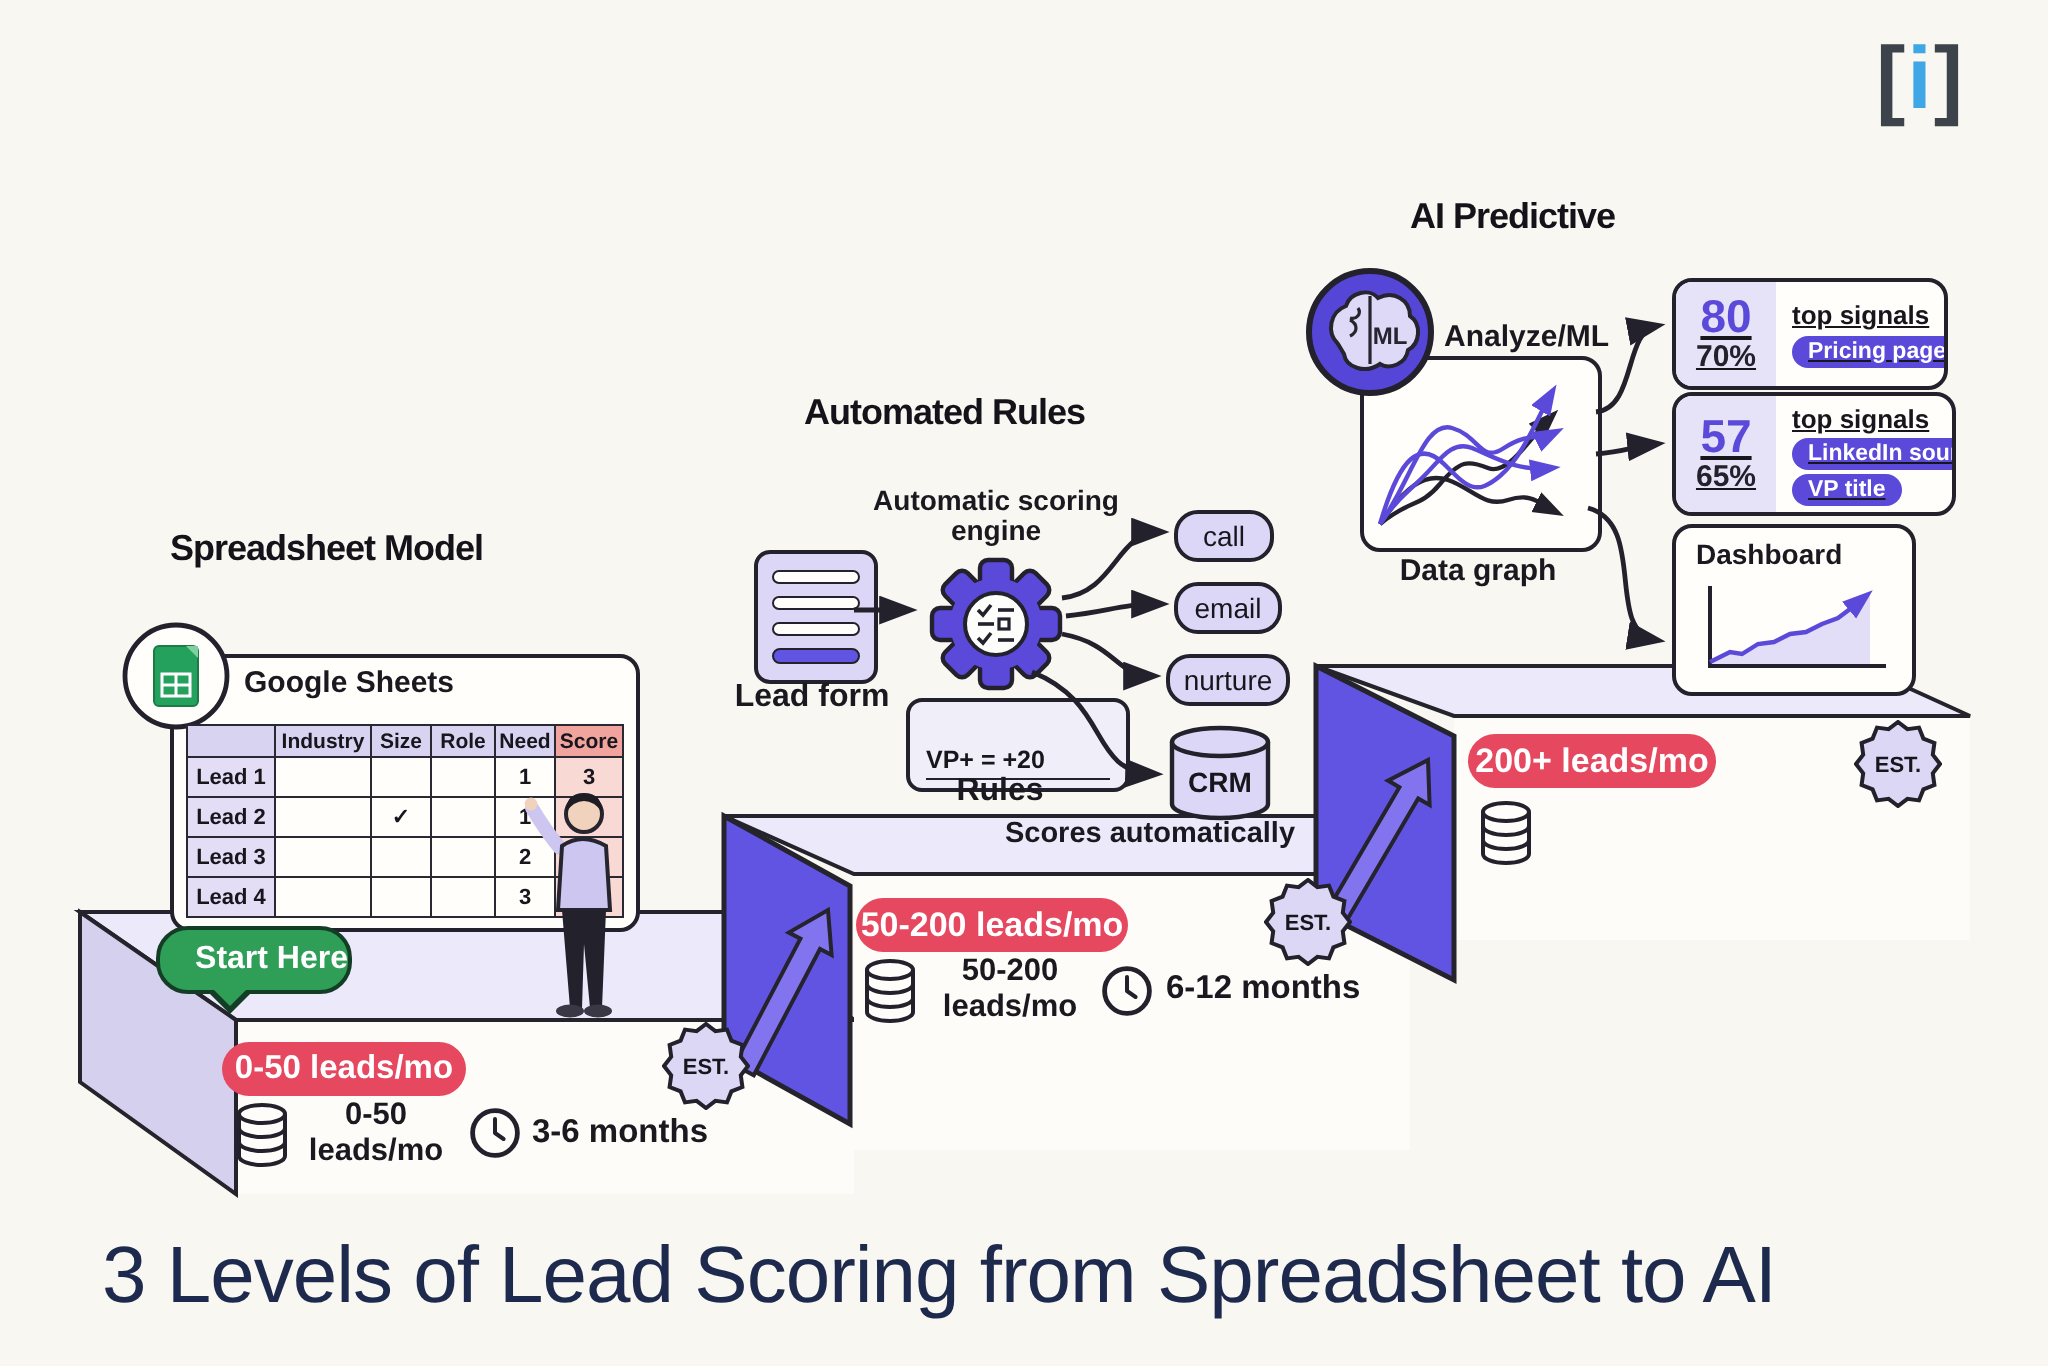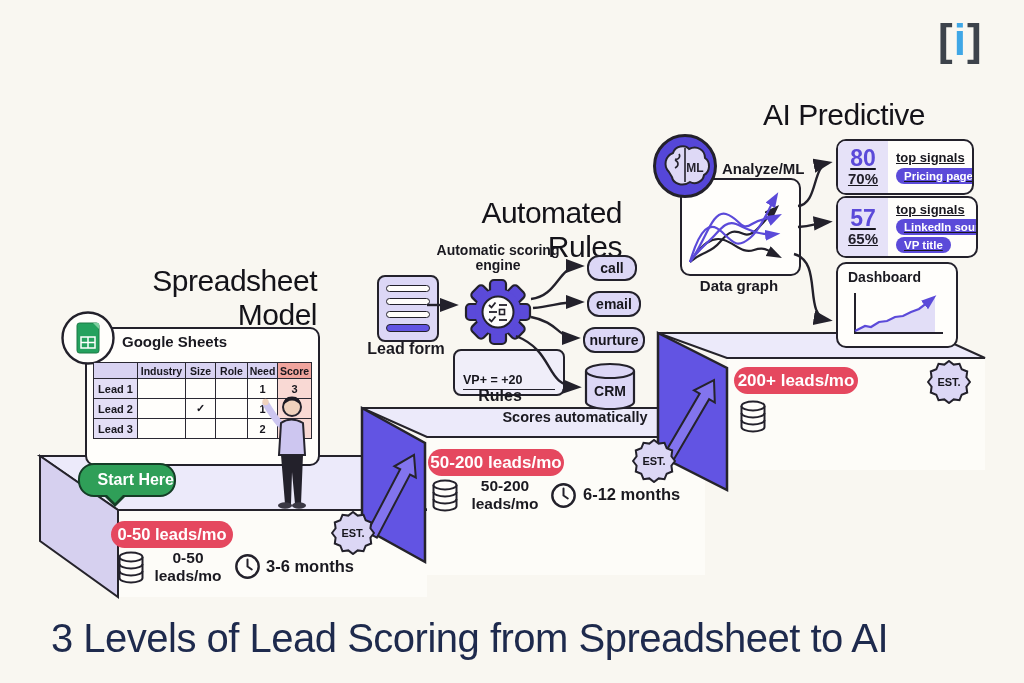--- a/index.html
+++ b/index.html
@@ -1,23 +1,23 @@
 <!DOCTYPE html>
 <html><head>
 <meta charset="utf-8">
 <style>
   html,body{margin:0;padding:0;background:#f9f7f1;}
   #stage{position:relative;width:1024px;height:683px;background:#f9f7f1;overflow:hidden;
          font-family:"Liberation Sans",sans-serif;color:#17161d;}
   .abs{position:absolute;}
   svg{display:block;}
-  .h2{font-weight:normal;font-size:30px;letter-spacing:-.5px;text-align:right;color:#141319;}
+  .h2{font-weight:bold;font-size:18px;letter-spacing:-.5px;text-align:left;color:#141319;}
   .rpill{background:#e5485f;color:#fff;font-weight:bold;border-radius:14px;
          display:flex;align-items:center;justify-content:center;}
-  .lpill{background:#dcd7f6;border:2px solid #23212b;border-radius:12px;font-weight:bold;
+  .lpill{background:#dcd7f6;border:2px solid #23212b;border-radius:12px;font-weight:normal;
          font-size:14px;display:flex;align-items:center;justify-content:center;}
   .note{font-weight:bold;color:#1a1920;}
   .panel{background:#fffefb;border:2.5px solid #23212b;border-radius:10px;}
   
   table.sheet{border-collapse:collapse;table-layout:fixed;}
   table.sheet th,table.sheet td{border:1.6px solid #2a2832;font-size:11px;font-weight:bold;
     text-align:center;padding:0;height:19px;overflow:hidden;}
   table.sheet th{height:15px;font-size:10.5px;background:#d9d3f2;}
   table.sheet th.hscore{background:#f0a49d;}
   table.sheet td.cname{background:#e3def6;}
@@ -128,20 +128,28 @@
       <td class="cscore"></td>
     </tr>
     <tr>
       <td class="cname">Lead 3</td>
       <td></td>
       <td></td>
       <td></td>
       <td>2</td>
       <td class="cscore"></td>
     </tr>
+    <tr>
+      <td class="cname">Lead 4</td>
+      <td></td>
+      <td></td>
+      <td></td>
+      <td>3</td>
+      <td class="cscore"></td>
+    </tr>
   </tbody>
     </table>
 
   <svg class="abs" style="left:258px;top:392px;" width="66" height="118" viewBox="0 0 66 118">
     <path d="M22,32 C16,25 11,17 8,12" stroke="#cdc6f0" stroke-width="7" fill="none" stroke-linecap="round"></path>
     <circle cx="7.5" cy="10" r="3.2" fill="#f0d2bd"></circle>
     <path d="M23,31 Q33,24 45,31 L47,63 L21,63 Z" fill="#cdc6f0" stroke="#26242e" stroke-width="2"></path>
     <circle cx="34" cy="15" r="9" fill="#f0d2bd" stroke="#26242e" stroke-width="2"></circle>
     <path d="M25,14 Q25,4.5 34,4.5 Q43,4.5 43,14 Q39,8.5 34,8.5 Q29,8.5 25,14 Z" fill="#1d1b24"></path>
     <path d="M23,63 L27,112 L33,112 L34,80 L37,112 L43,112 L45,63 Z" fill="#23212b"></path>

